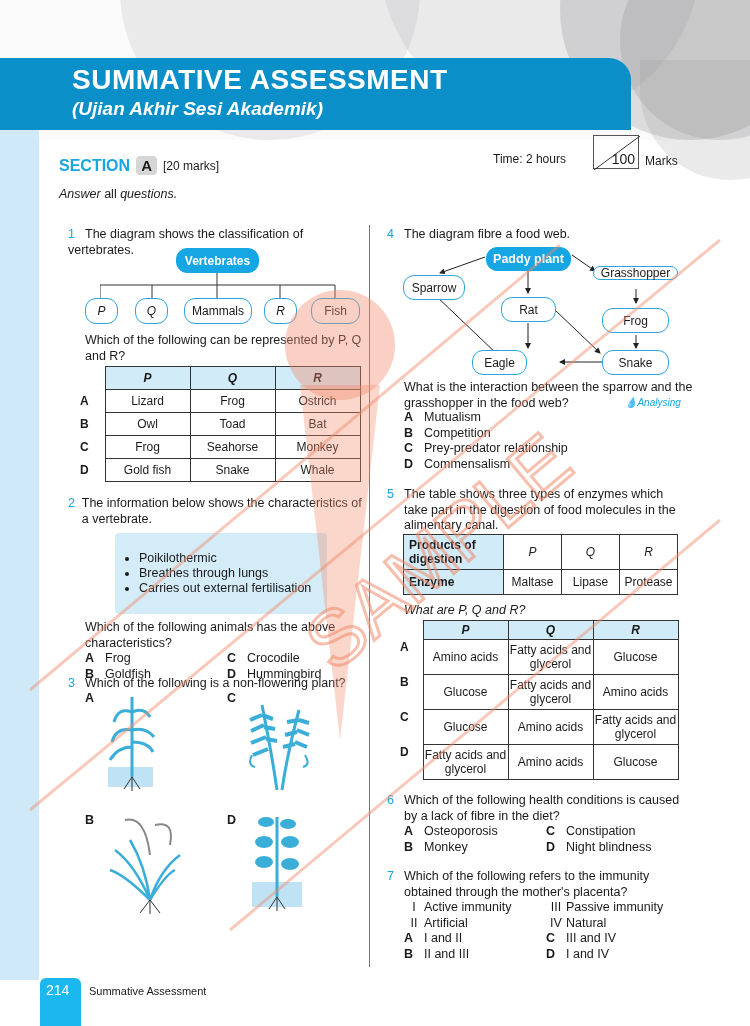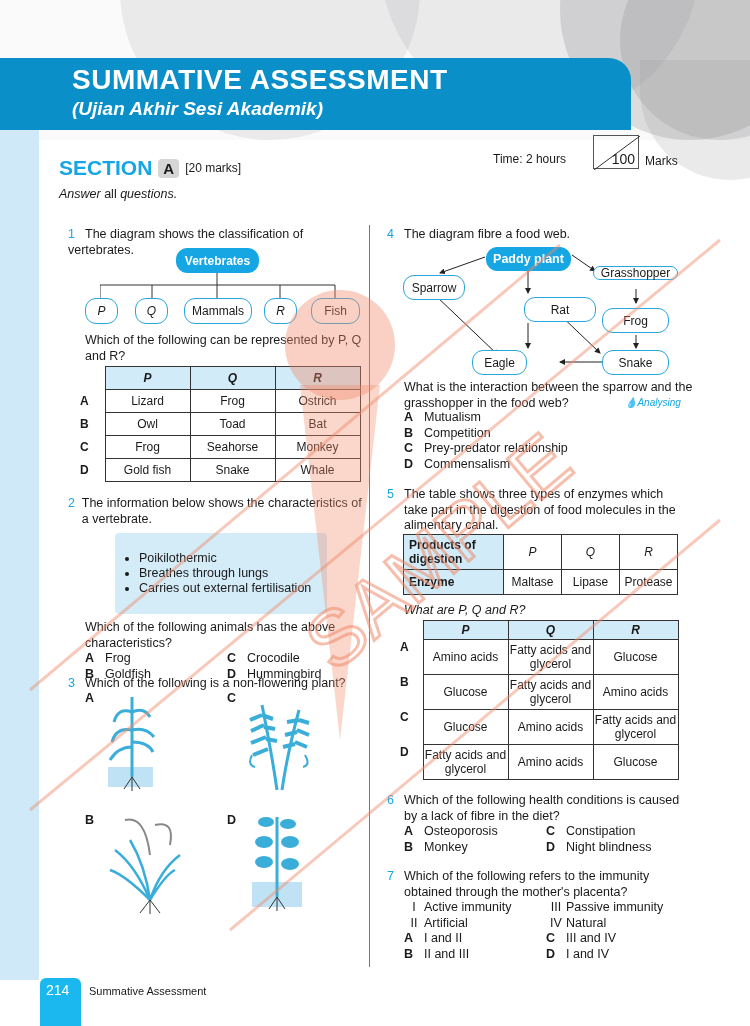--- a/index.html
+++ b/index.html
@@ -4,21 +4,21 @@
 <style>
 *{box-sizing:border-box;margin:0;padding:0}
 body{width:750px;height:1026px;background:#fff;font-family:"Liberation Sans",sans-serif;color:#1a1a1a;position:relative;overflow:hidden;font-size:12.5px}
 .bgdeco{position:absolute;left:0;top:0;width:750px;height:140px;overflow:hidden;background:#fafafa}
 .circ{position:absolute;border-radius:50%;background:rgba(160,160,165,0.18)}
 .leftstrip{position:absolute;left:0;top:130px;width:39px;height:850px;background:#cfe9f8}
 .banner{position:absolute;left:0;top:58px;width:631px;height:72px;background:#0a8fc8;border-top-right-radius:22px}
 .banner h1{position:absolute;left:72px;top:6px;color:#fff;font-size:28px;font-weight:bold;letter-spacing:0.5px}
 .banner h2{position:absolute;left:72px;top:40px;color:#fff;font-size:19px;font-style:italic;font-weight:bold}
 .section{position:absolute;left:59px;top:156px;display:flex;align-items:center;gap:6px}
-.section .lbl{color:#15a6e3;font-weight:bold;font-size:21px}
+.section .lbl{color:#15a6e3;font-weight:bold;font-size:16px}
 .section .letter{background:#d6d6d6;border-radius:4px;font-weight:bold;font-size:15px;padding:1px 5px}
 .section .marks{font-size:12px}
 .time{position:absolute;left:493px;top:152px;font-size:12px}
 .markbox{position:absolute;left:593px;top:135px;width:46px;height:34px;border:1px solid #555}
 .markbox svg{position:absolute;left:0;top:0}
 .markbox span{position:absolute;right:3px;bottom:1px;font-size:14px}
 .markslabel{position:absolute;left:645px;top:154px;font-size:12px}
 .instr{position:absolute;left:59px;top:187px;font-size:12.5px;font-style:italic}
 .instr b{font-style:normal;font-weight:normal}
 .divider{position:absolute;left:369px;top:225px;width:1px;height:742px;background:#777}
@@ -213,21 +213,21 @@
   <line x1="55" y1="50" x2="118" y2="110" stroke="#222" marker-end="url(#ah)"></line>
   <line x1="148" y1="78" x2="148" y2="103" stroke="#222" marker-end="url(#ah)"></line>
   <line x1="175" y1="65" x2="220" y2="108" stroke="#222" marker-end="url(#ah)"></line>
   <line x1="256" y1="44" x2="256" y2="58" stroke="#222" marker-end="url(#ah)"></line>
   <line x1="256" y1="90" x2="256" y2="103" stroke="#222" marker-end="url(#ah)"></line>
   <line x1="222" y1="117" x2="180" y2="117" stroke="#222" marker-end="url(#ah)"></line>
 </svg>
 <div class="box fill" style="left:486px;top:247px;width:85px;height:24px;font-size:12.5px">Paddy plant</div>
 <div class="box" style="left:403px;top:275px;width:62px;height:25px">Sparrow</div>
 <div class="box" style="left:593px;top:266px;width:85px;height:14px">Grasshopper</div>
-<div class="box" style="left:524px;top:297px;width:72px;height:25px">Rat</div>
+<div class="box" style="left:501px;top:297px;width:55px;height:25px">Rat</div>
 <div class="box" style="left:602px;top:308px;width:67px;height:25px">Frog</div>
 <div class="box" style="left:472px;top:350px;width:55px;height:25px">Eagle</div>
 <div class="box" style="left:602px;top:350px;width:67px;height:25px">Snake</div>
 <div class="q" style="left:404px;top:380px;width:290px">What is the interaction between the sparrow and the grasshopper in the food web?</div>
 <div class="tag">💧<span>Analysing</span></div>
 <div class="q" style="left:404px;top:410px">
   <div class="opt">
       <span class="l">A</span>
       <span>Mutualism</span>
     </div>

